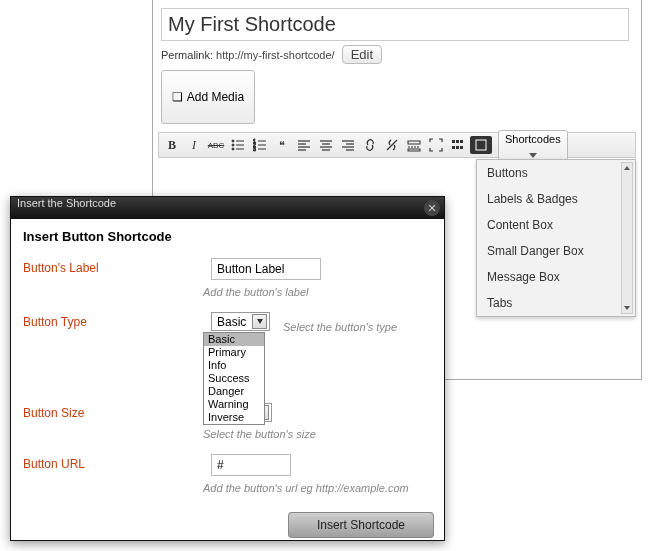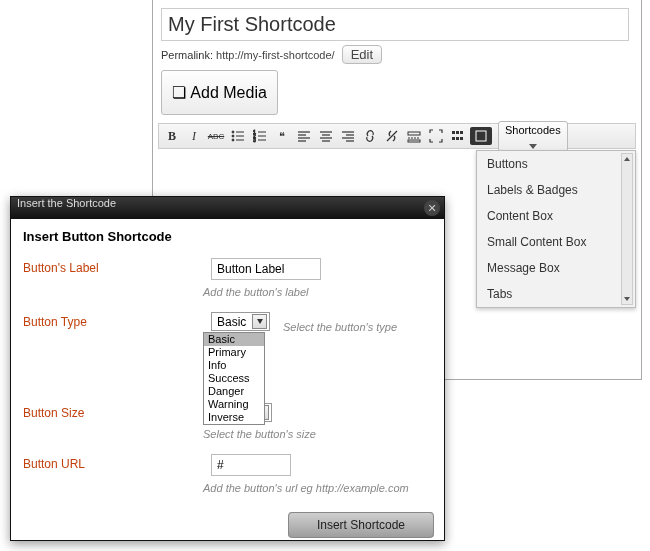--- a/index.html
+++ b/index.html
@@ -49,22 +49,22 @@
     margin-left: 4px;
     cursor: pointer;
     text-align: right;
   }
   .add-media {
     display: inline-block;
     margin: 0 8px 8px 8px;
     border: 1px solid #bbb;
     border-radius: 3px;
     background: linear-gradient(#fefefe,#ececec);
-    padding: 12px 10px;
-    font-size: 16px;
+    padding: 19px 10px;
+    font-size: 12px;
     cursor: pointer;
   }
   .add-media .ic { margin-right: 4px; }
   .toolbar {
     margin: 0 5px;
     border: 1px solid #ccc;
     background: linear-gradient(#f7f7f7,#e8e8e8);
     height: 26px;
     display: flex;
     align-items: center;
@@ -382,21 +382,21 @@
     </span>
     <span class="shortcodes-dd">
       <span>Shortcodes</span>
       <span class="tri"></span>
     </span>
 
     <div class="shortcodes-menu">
       <div class="mi">Buttons</div>
       <div class="mi">Labels &amp; Badges</div>
       <div class="mi">Content Box</div>
-      <div class="mi">Small Content Box</div>
+      <div class="mi">Small Danger Box</div>
       <div class="mi">Message Box</div>
       <div class="mi">Tabs</div>
       <div class="scroll">
         <div class="up">
             <div class="tri-up"></div>
           </div>
         <div class="down">
             <div class="tri-down"></div>
           </div>
       </div>

